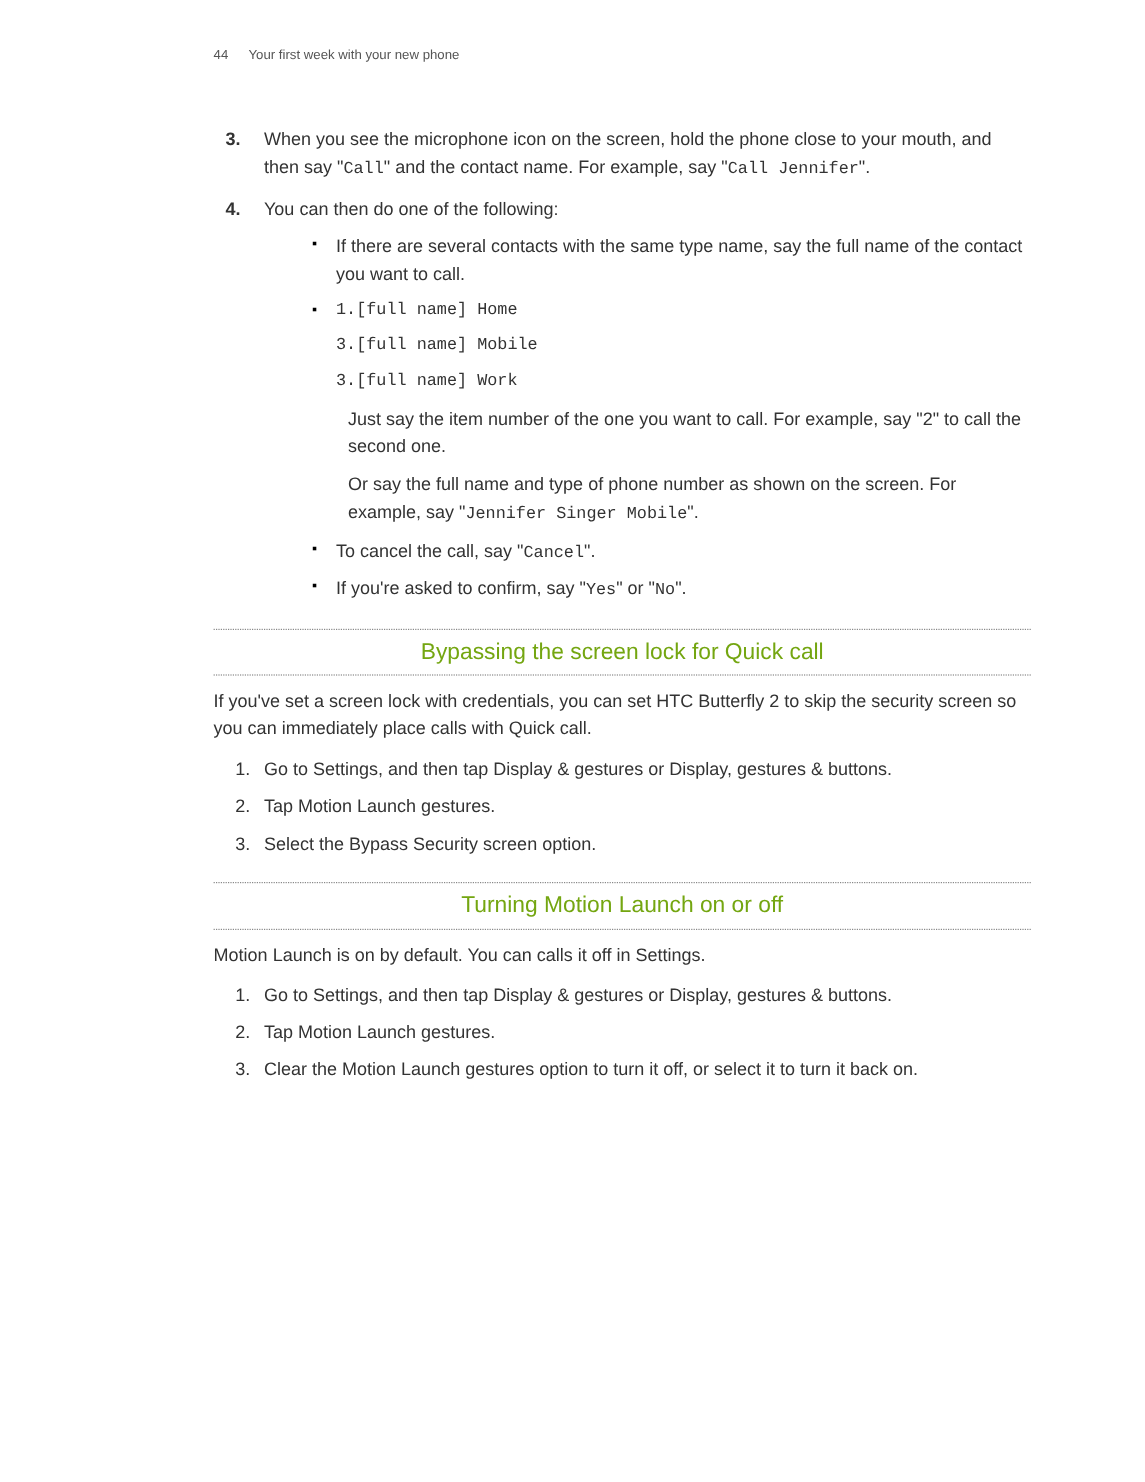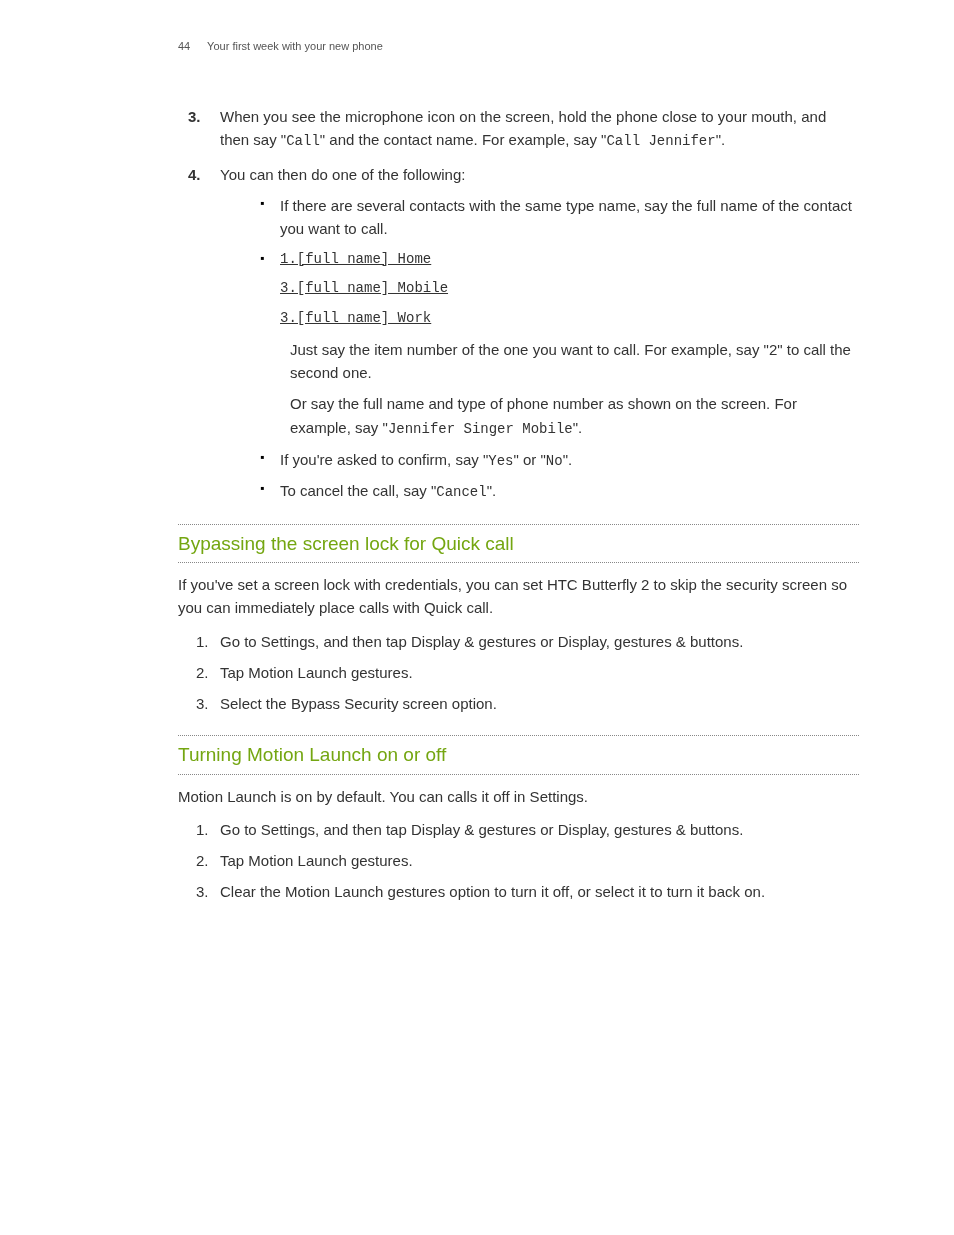--- a/index.html
+++ b/index.html
@@ -52,37 +52,37 @@
       font-size: 12px;
       color: #000;
     }
     .mono {
       font-family: "Courier New", Courier, monospace;
       font-size: 14px;
     }
     .sub-block {
       margin-top: 8px;
       margin-bottom: 8px;
-      text-decoration: underline;
     }
     .sub-block div { margin-bottom: 8px; }
     .para { margin-top: 8px; margin-bottom: 8px; margin-left: 10px; }
     .section-divider {
       border: none;
       border-top: 1px dotted #888;
       margin-top: 20px;
       margin-bottom: 0;
     }
     h2.section-title {
       font-size: 19px;
       font-weight: 400;
       color: #74a611;
       padding: 4px 0 4px 0;
       border-bottom: 1px dotted #888;
       margin-bottom: 10px;
+      text-align: center;
     }
     .intro { margin-bottom: 10px; }
     ol.steps {
       list-style: none;
       padding-left: 0;
     }
     ol.steps > li {
       position: relative;
       padding-left: 42px;
       margin-bottom: 8px;
@@ -119,24 +119,24 @@
           <div class="mono">1.[full name] Home</div>
           <div class="mono">3.[full name] Mobile</div>
           <div class="mono">3.[full name] Work</div>
         </div>
         <div class="para">Just say the item number of the one you want to call. For example, say "2" to call the second one.</div>
         <div class="para">
           <span>Or say the full name and type of phone number as shown on the screen. For example, say "</span><span class="mono">Jennifer Singer Mobile</span><span>".</span>
         </div>
       </li>
       <li>
-        <span>If you're asked to confirm, say "</span><span class="mono">Yes</span><span>" or "</span><span class="mono">No</span><span>".</span>
+        <span>To cancel the call, say "</span><span class="mono">Cancel</span><span>".</span>
       </li>
       <li>
-        <span>To cancel the call, say "</span><span class="mono">Cancel</span><span>".</span>
+        <span>If you're asked to confirm, say "</span><span class="mono">Yes</span><span>" or "</span><span class="mono">No</span><span>".</span>
       </li>
     </ul>
   </li>
 </ol>
 
 <hr class="section-divider">
 <h2 class="section-title">Bypassing the screen lock for Quick call</h2>
 <p class="intro">If you've set a screen lock with credentials, you can set HTC Butterfly 2 to skip the security screen so you can immediately place calls with Quick call.</p>
 <ol class="steps">
   <li>

